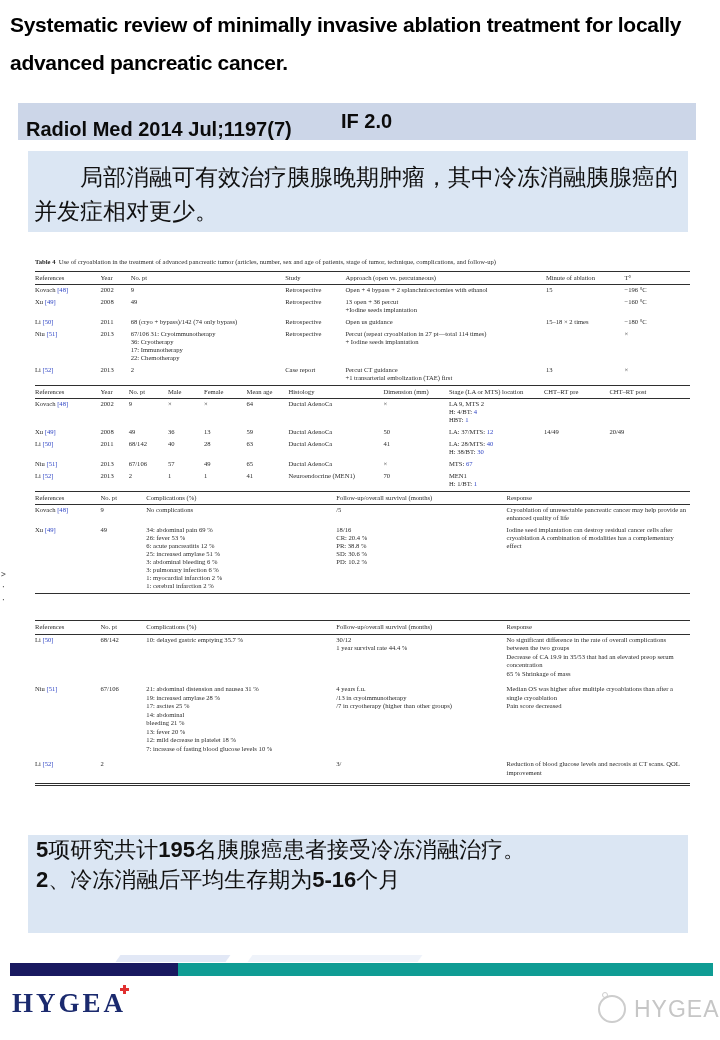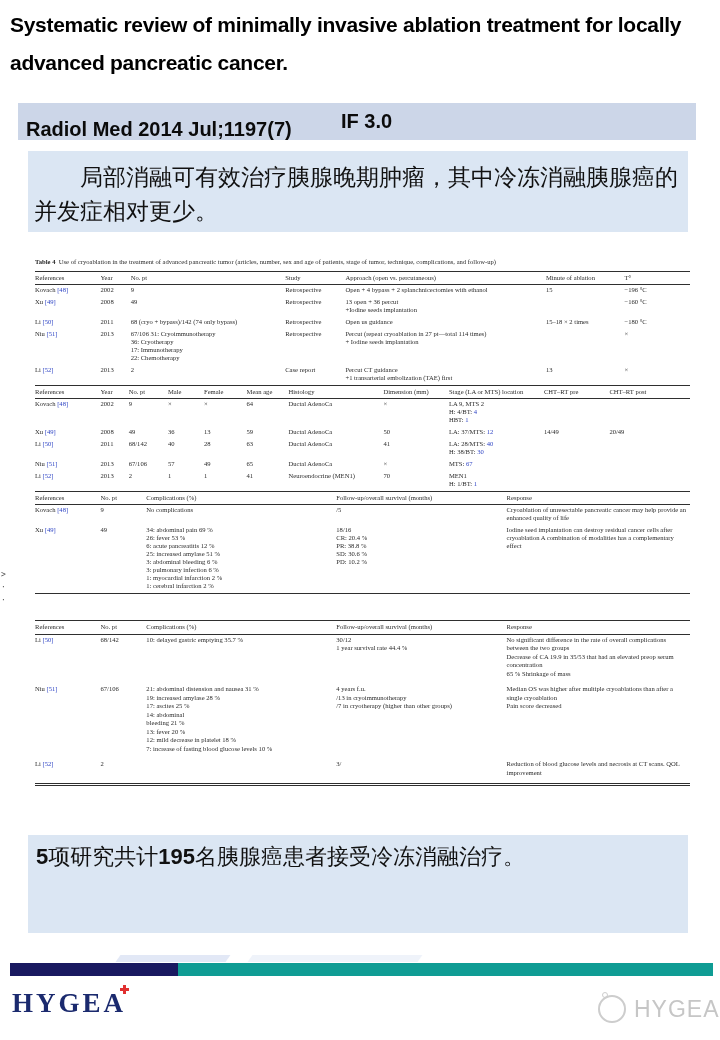--- a/index.html
+++ b/index.html
@@ -15,21 +15,21 @@
   .journal-bar .cit { position:absolute; left:8px; top:0; line-height:37px;
                       font-size:20px; font-weight:600; color:#0b0b0b;margin-top:8px; }
   .journal-bar .if  { position:absolute; left:323px; top:0; line-height:37px;
                       font-size:20px; font-weight:600; color:#0b0b0b; }
 
   .cn-box { position:absolute; left:28px; width:660px; background:#dbe6f3;
             color:#111; font-family:"Liberation Sans", sans-serif; }
   .cn-box1 { top:151px; height:81px; padding:9px 10px 0 6px;
              font-size:23px; line-height:34px; }
   .cn-box1 p { text-indent:2em; }
-  .cn-box2 { top:835px; height:98px; padding:7px 10px 0 8px;
+  .cn-box2 { top:835px; height:98px; padding:0 10px 0 8px;
              font-size:22px; line-height:30px; }
   .cn-box2 div { white-space:nowrap; }
   .cn-box2 b, .cn-box1 b { font-weight:700; }
 
   
   .scan { position:absolute; left:35px; top:258px; width:655px; color:#2b2b2b;
           font-family:"Liberation Serif", serif; font-size:6.6px; line-height:8px; }
   .scan .caption { margin-bottom:5px; white-space:nowrap; }
   .scan .caption b { font-weight:bold; }
   .scan table { width:100%; border-collapse:collapse; table-layout:fixed; }
@@ -67,21 +67,21 @@
                border:1.5px solid #cdcdcd; border-radius:50%; }
   .wm-text { font-size:23px; letter-spacing:1px; margin-left:8px; color:#c6c6c6; }
 </style>
 </head>
 <body>
 
 <div class="title">Systematic review of minimally invasive ablation treatment for locally advanced pancreatic cancer.</div>
 
 <div class="journal-bar">
   <span class="cit">Radiol Med 2014 Jul;1197(7)</span>
-  <span class="if">IF 3.0</span>
+  <span class="if">IF 2.0</span>
 </div>
 
 <div class="cn-box cn-box1">
   <p>局部消融可有效治疗胰腺晚期肿瘤，其中冷冻消融胰腺癌的并发症相对更少。</p>
 </div>
 
 <div class="scan">
   <div class="caption">
     <b>Table 4</b>&nbsp;
     <span>Use of cryoablation in the treatment of advanced pancreatic tumor (articles, number, sex and age of patients, stage of tumor, technique, complications, and follow-up)</span>
@@ -294,20 +294,21 @@
 </div>
 
 <div class="margin-marks">
   <div>&gt;</div>
   <div>·</div>
   <div>·</div>
 </div>
 
 <div class="cn-box cn-box2">
   <div><b>5</b>项研究共计<b>195</b>名胰腺癌患者接受冷冻消融治疗。</div>
+  <div><b>2</b>、冷冻消融后平均生存期为<b>5-16</b>个月</div>
 </div>
 
 <div class="deco-strip deco-1"></div>
 <div class="deco-strip deco-2"></div>
 <div class="bar-navy"></div>
 <div class="bar-teal"></div>
 
 <div class="logo">
   <span>HYGEA</span>
   <span class="logo-cross"></span>

